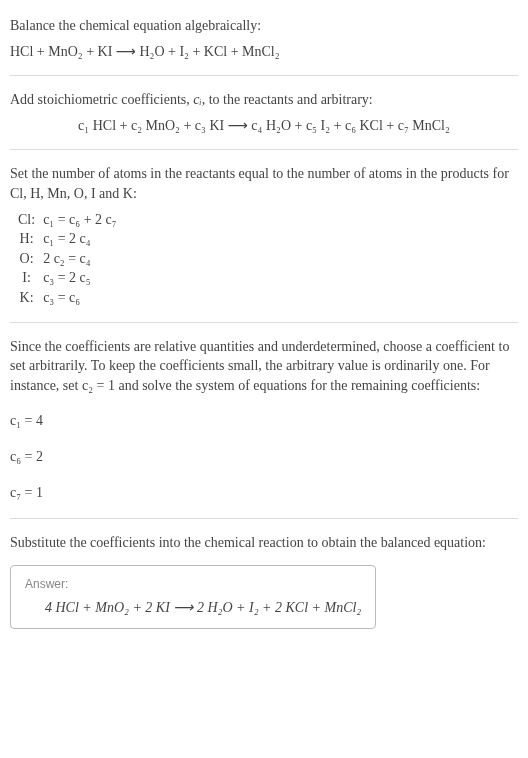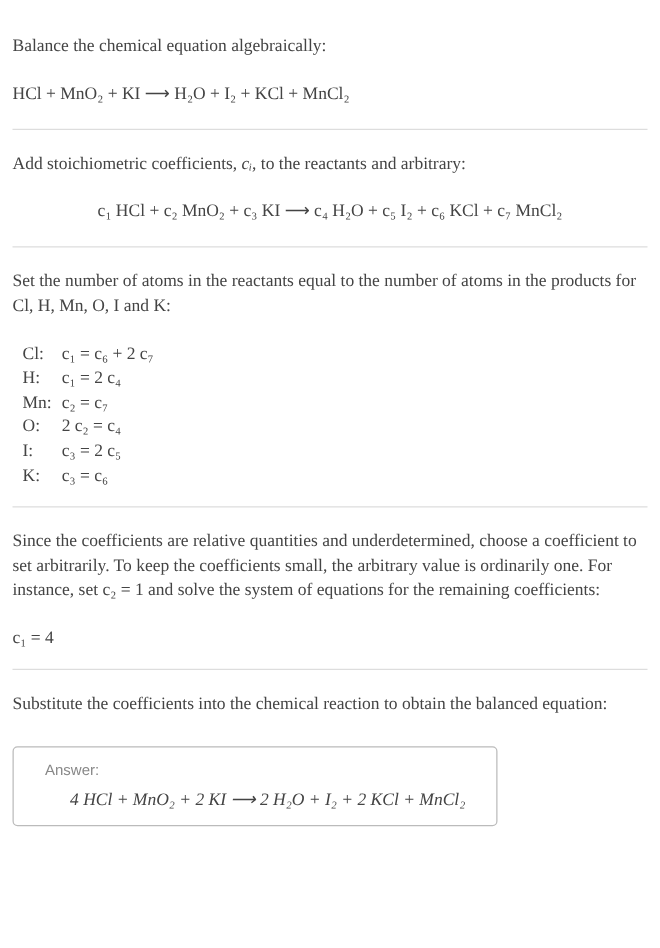--- a/index.html
+++ b/index.html
@@ -10,36 +10,36 @@
     color: #444;
     width: 508px;
     line-height: 1.4;
   }
   hr {
     border: none;
     border-top: 1px solid #ddd;
     margin: 14px 0;
   }
   .ital { font-style: italic; }
-  p { margin: 18px 0; }
+  p { margin: 6px 0; }
   table.atoms {
     border-collapse: collapse;
     margin-left: 4px;
   }
   table.atoms td {
     padding: 0 4px;
   }
   table.atoms td:first-child {
-    text-align: left;
+    text-align: center;
   }
-  .coeff-list p { margin: 6px 0; }
+  .coeff-list p { margin: 16px 0; }
   .answer-box {
     border: 1px solid #bbb;
     border-radius: 4px;
-    padding: 10px 25px;
+    padding: 10px 14px;
     margin-top: 6px;
     display: inline-block;
   }
   .answer-label {
     font-family: Arial, Helvetica, sans-serif;
     font-size: 12px;
     color: #888;
     margin-bottom: 6px;
   }
   .answer-eq {
@@ -70,44 +70,42 @@
   <tbody>
       <tr>
     <td>Cl:</td>
     <td>c₁ = c₆ + 2 c₇</td>
   </tr>
   <tr>
     <td>H:</td>
     <td>c₁ = 2 c₄</td>
   </tr>
   <tr>
-    <td>Mn:</td>
-    <td>c₂ = c₇</td>
-  </tr>
-  <tr>
     <td>O:</td>
     <td>2 c₂ = c₄</td>
   </tr>
   <tr>
     <td>I:</td>
     <td>c₃ = 2 c₅</td>
   </tr>
   <tr>
     <td>K:</td>
     <td>c₃ = c₆</td>
   </tr>
 </tbody>
   </table>
 
 <hr>
 
 <p>Since the coefficients are relative quantities and underdetermined, choose a coefficient to set arbitrarily. To keep the coefficients small, the arbitrary value is ordinarily one. For instance, set c₂ = 1 and solve the system of equations for the remaining coefficients:</p>
 
 <div class="coeff-list">
   <p>c₁ = 4</p>
+  <p>c₆ = 2</p>
+  <p>c₇ = 1</p>
 </div>
 
 <hr>
 
 <p>Substitute the coefficients into the chemical reaction to obtain the balanced equation:</p>
 
 <div class="answer-box">
   <div class="answer-label">Answer:</div>
   <div class="answer-eq">4 HCl + MnO₂ + 2 KI ⟶ 2 H₂O + I₂ + 2 KCl + MnCl₂</div>
 </div>

